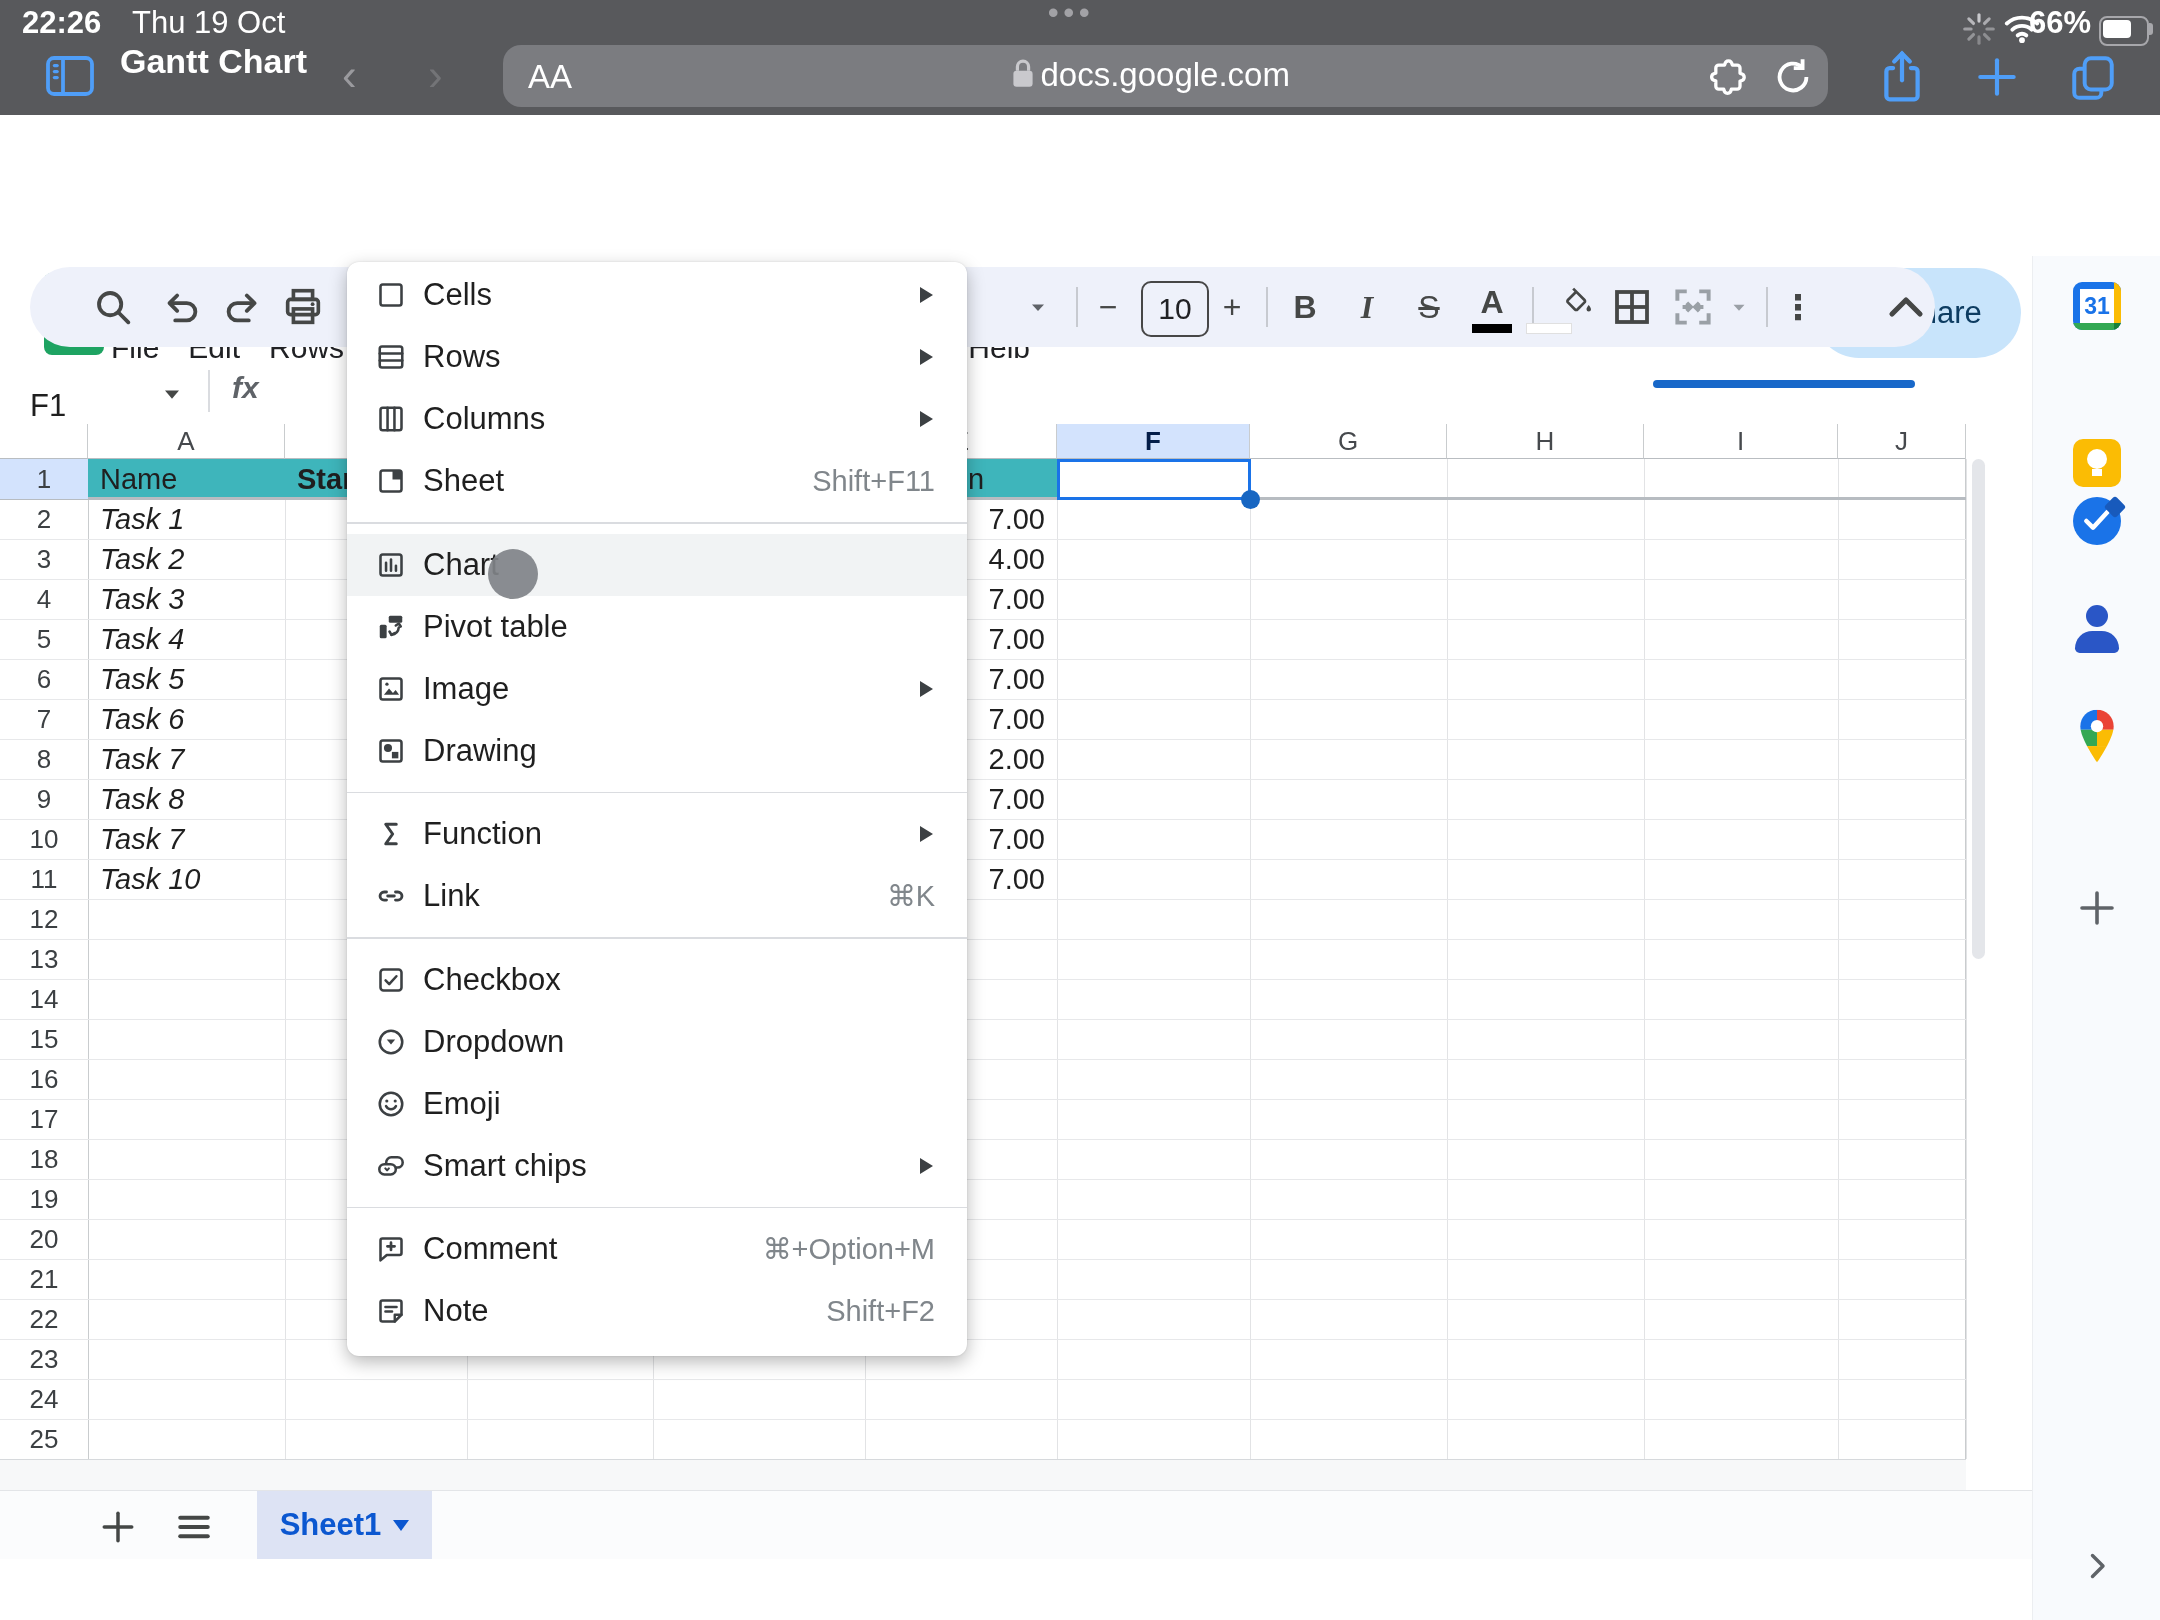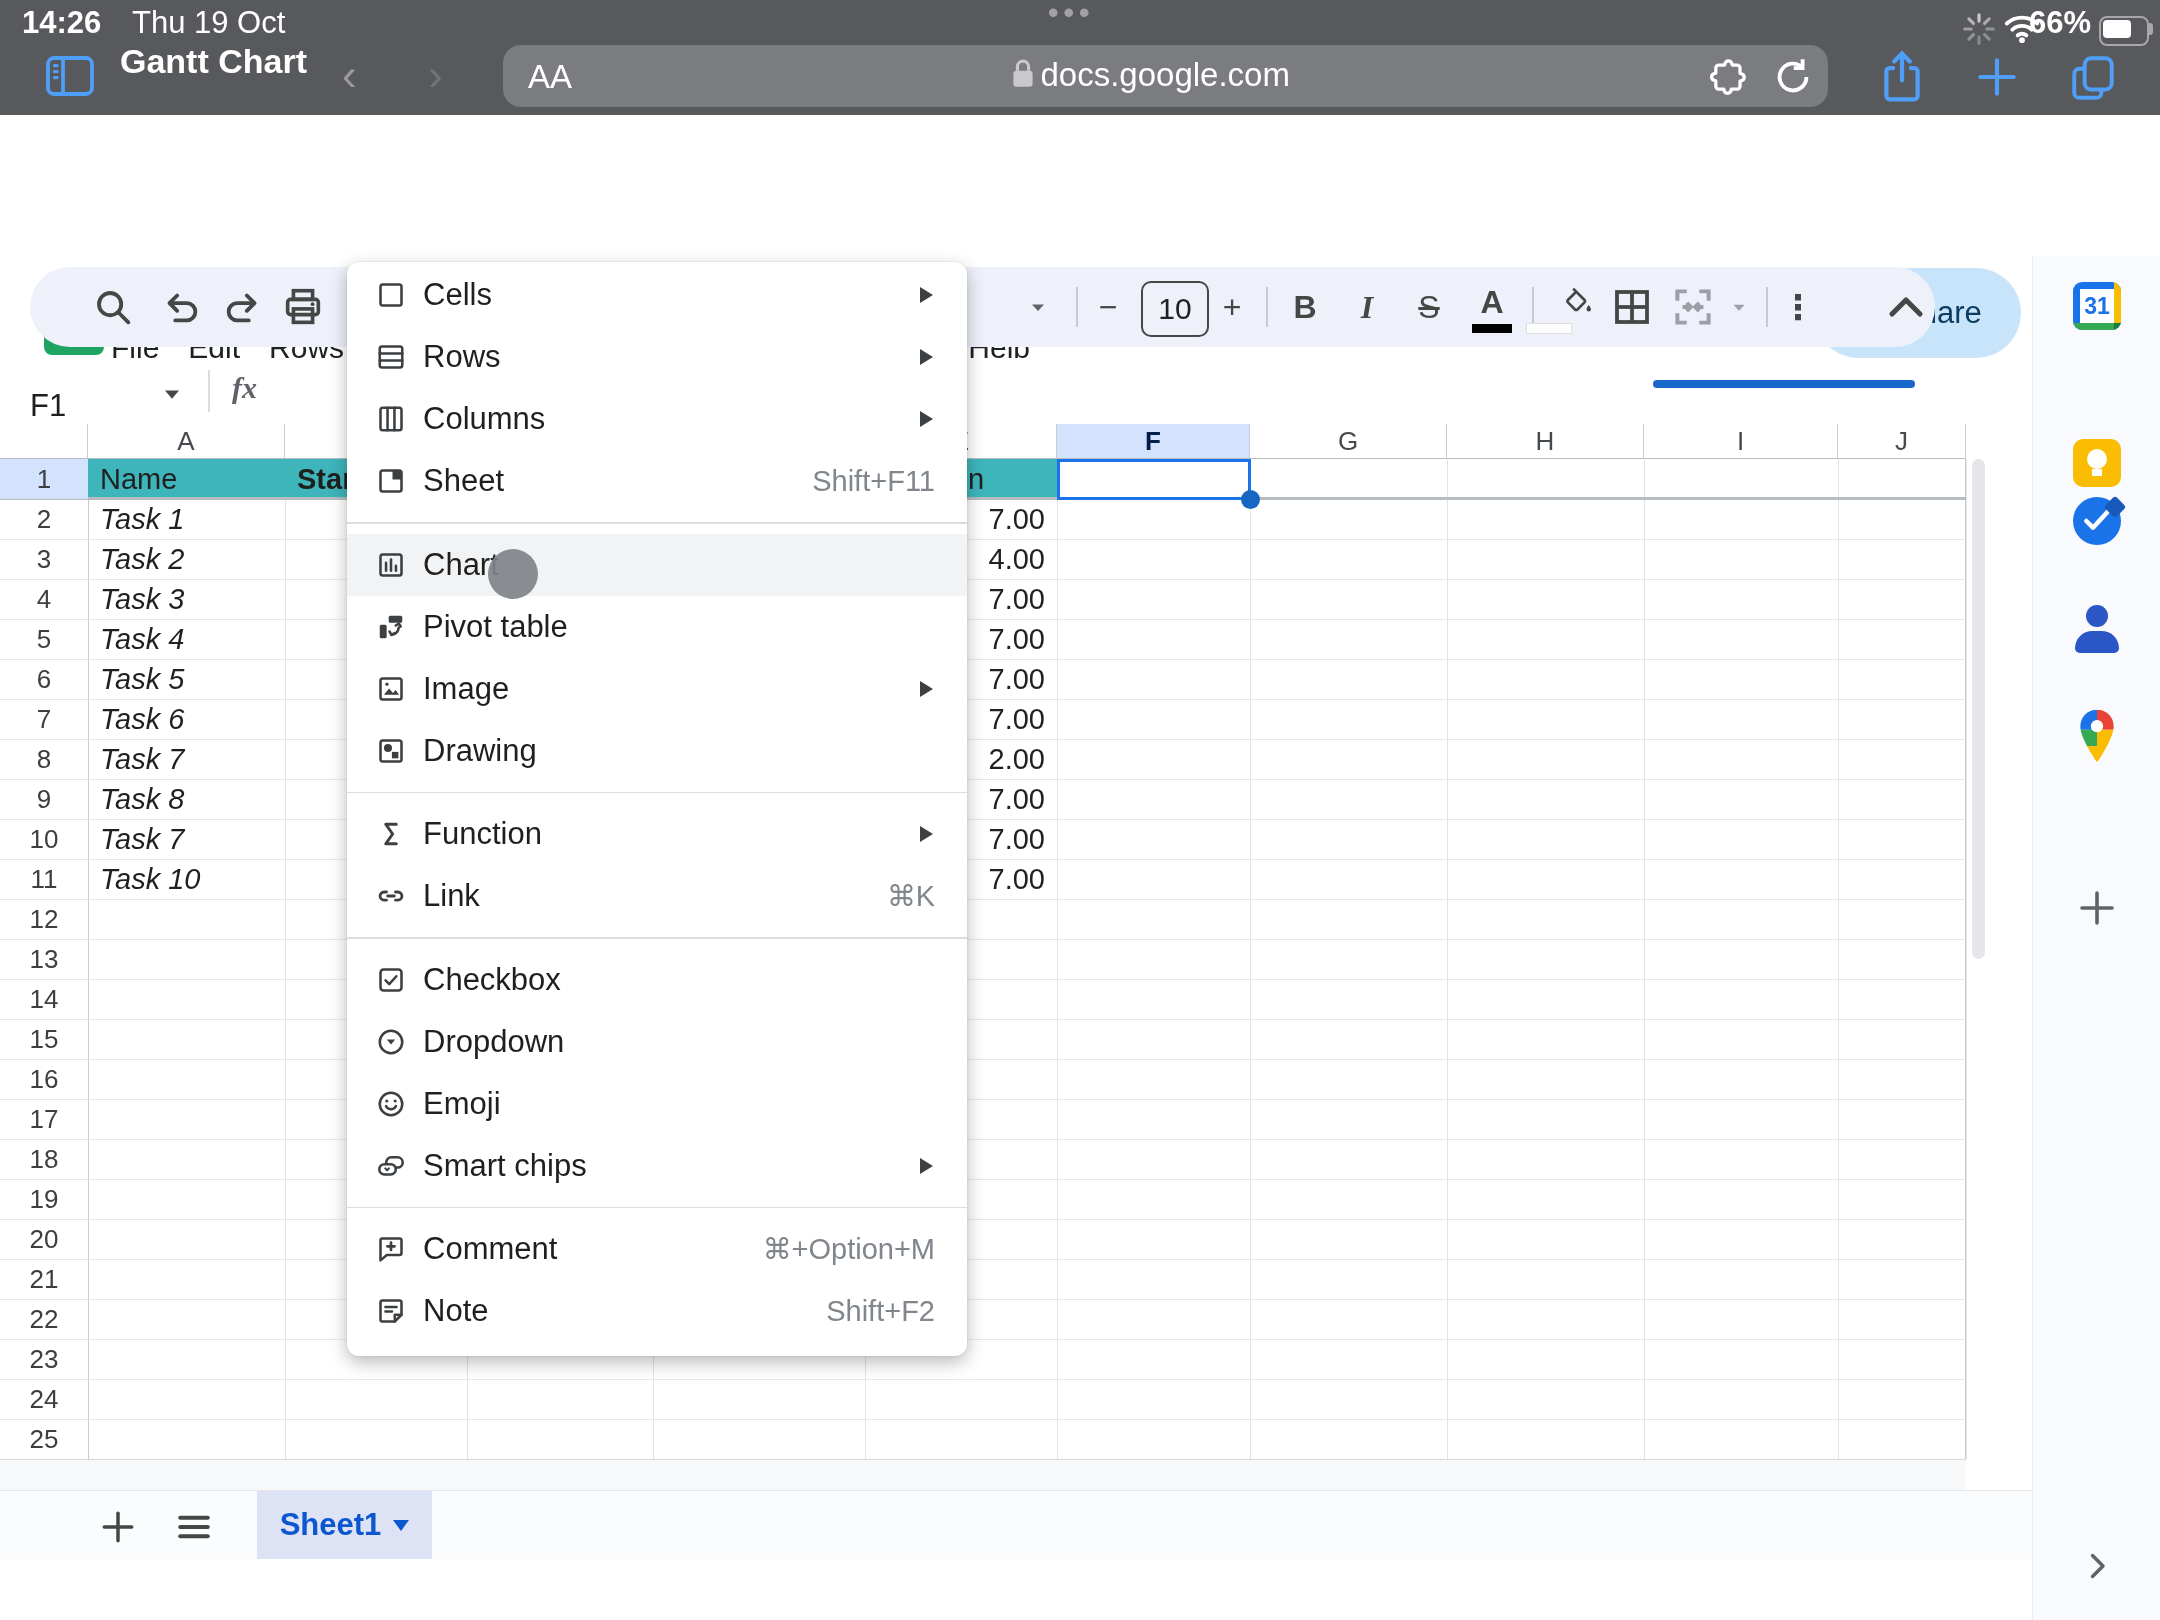--- a/index.html
+++ b/index.html
@@ -41,21 +41,21 @@
   .tb-ic{position:absolute;top:0;height:80px;display:flex;align-items:center;justify-content:center;color:#454746;}
   .tb-divider{position:absolute;top:20px;width:1.5px;height:40px;background:#c7cad0;}
   .fontsize-box{position:absolute;left:1111px;top:14px;width:64px;height:52px;border:2px solid #474747;
                 border-radius:10px;display:flex;align-items:center;justify-content:center;font-size:30px;color:#202124;}
   .tb-txt{font-size:32px;}
   .a-underline{position:absolute;left:-20px;bottom:14px;width:40px;height:9px;background:#000;}
   .fill-swatch{position:absolute;left:-22px;bottom:13px;width:44px;height:9px;background:#fff;border:1px solid #e0e0e0;}
   
   .formula-row{left:0;top:358px;width:2032px;height:66px;background:#fff;}
   .cellref{font-size:31px;color:#1f1f1f;margin-top:16px;}
-  .fx{font-family:Liberation Serif, serif;font-style:italic;font-weight:700;font-size:30px;color:#5f6368;}
+  .fx{font-family:Liberation Sans, sans-serif;font-style:italic;font-weight:700;font-size:30px;color:#5f6368;}
   .hscroll{left:1653px;top:380px;width:262px;height:8px;background:#1868c9;border-radius:4px;}
   
   .grid-wrap{left:0;top:424px;width:2032px;height:1035px;background:#fff;}
   .colhead{position:absolute;top:0;height:35px;display:flex;align-items:center;justify-content:center;
            font-size:26px;color:#46494d;border-right:1px solid #c9ccce;border-bottom:1px solid #b9bdc1;background:#fff;box-sizing:border-box;}
   .rowhead{position:absolute;left:0;width:88px;display:flex;align-items:center;justify-content:center;
            font-size:26px;color:#3c4043;box-sizing:border-box;}
   .vline{position:absolute;width:1px;background:#e2e3e5;}
   .hline{position:absolute;height:1px;background:#e7e8ea;}
   .cell-text{position:absolute;font-size:29px;color:#1f1f1f;display:flex;align-items:center;}
@@ -99,21 +99,21 @@
   .tasks-pen{position:absolute;right:-2px;top:2px;width:16px;height:16px;background:#185abc;transform:rotate(45deg);border-radius:3px;}
   .contacts-head{width:22px;height:22px;border-radius:50%;background:#2a56c6;margin:0 auto;}
   .contacts-body{width:44px;height:22px;border-radius:22px 22px 6px 6px;background:#2a56c6;margin-top:4px;}
 </style>
 </head>
 <body>
 
 <div class="screen">
 
   <div class="abs ios-bar">
-    <div class="abs st-text" style="left:22px;top:5px;">14:26</div>
+    <div class="abs st-text" style="left:22px;top:5px;">22:26</div>
     <div class="abs st-text" style="left:132px;top:5px;font-weight:500;">Thu 19 Oct</div>
     <div class="abs ellipsis-dots" style="left:1048px;top:-4px;">•••</div>
 
     <svg class="abs" style="left:1960px;top:10px;" width="38" height="38" viewBox="0 0 24 24">
       <g stroke="#cfcfd3" stroke-width="2" stroke-linecap="round">
         <line x1="12" y1="3" x2="12" y2="7" opacity=".95"></line>
           <line x1="12" y1="17" x2="12" y2="21" opacity=".4"></line>
         <line x1="3" y1="12" x2="7" y2="12" opacity=".6"></line>
           <line x1="17" y1="12" x2="21" y2="12" opacity=".5"></line>
         <line x1="5.6" y1="5.6" x2="8.5" y2="8.5" opacity=".8"></line>

